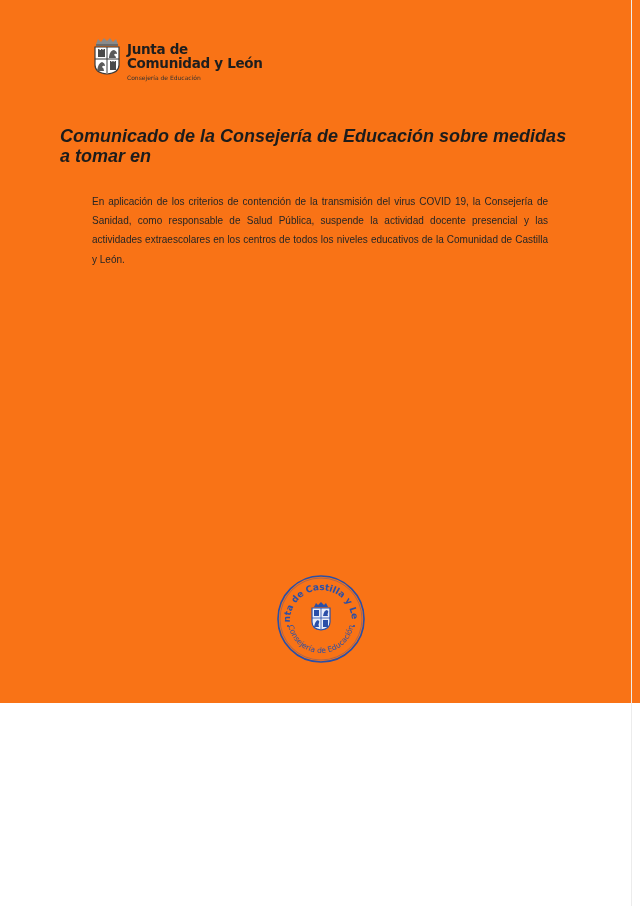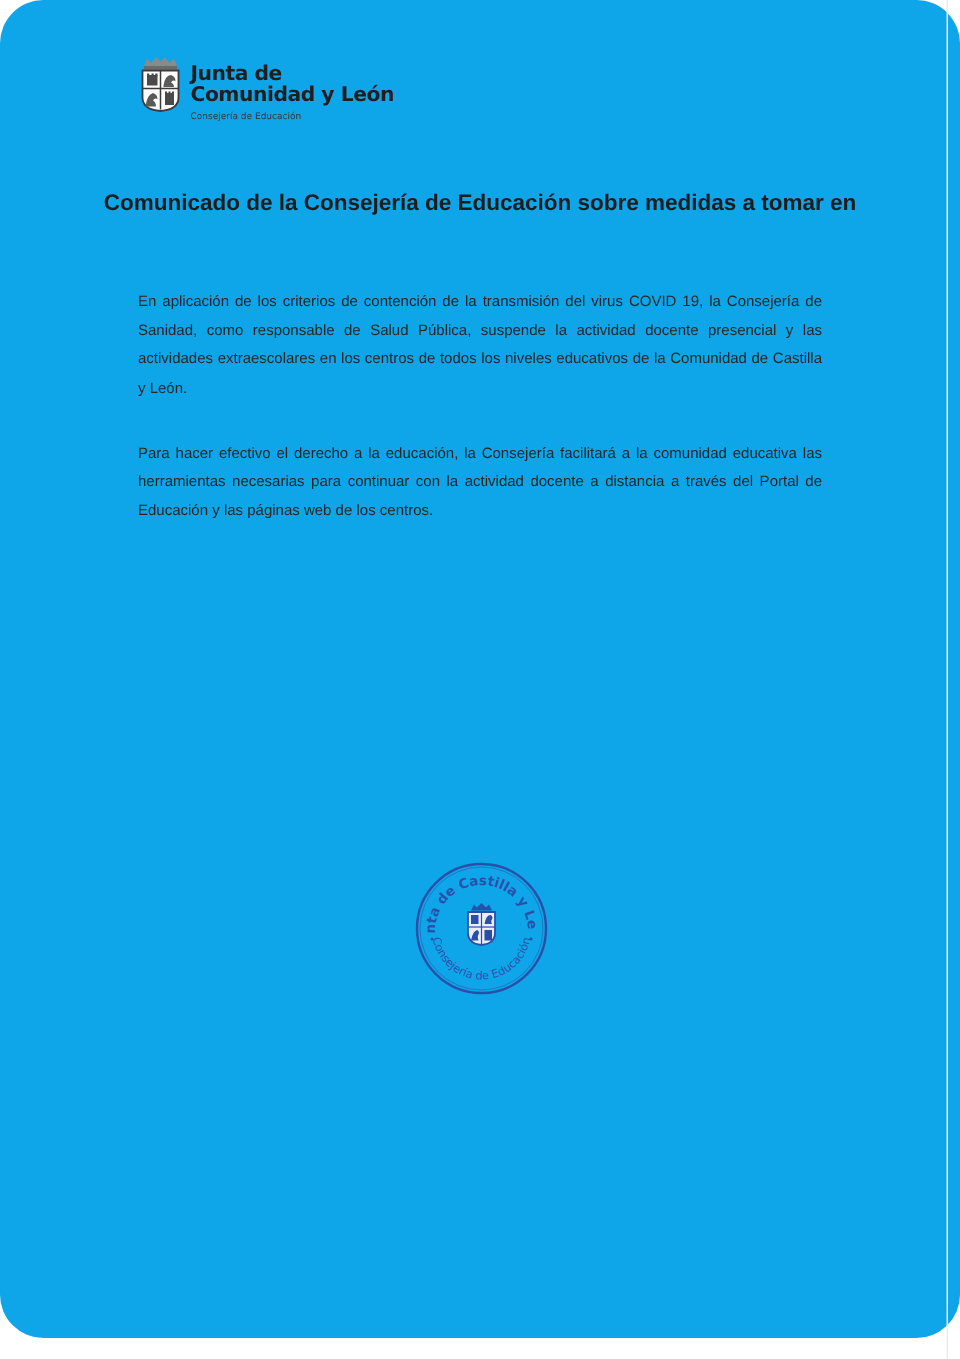--- a/index.html
+++ b/index.html
@@ -11,23 +11,22 @@
       width: 640px;
       height: 906px;
       position: relative;
       overflow: hidden;
       font-family: "Liberation Sans", "DejaVu Sans", sans-serif;
       color: #222222;
     }
     .page {
       position: absolute;
       left: 0; top: 0;
-      width: 640px; height: 892px;
-      background: #0ea5e9;
-      border-radius: 29px;
+      width: 640px; height: 703px;
+      background: #f97316;
     }
     .right-edge {
       position: absolute;
       right: 8px; top: 0;
       width: 1px; height: 906px;
       background: #ececec;
     }
     
     .logo {
       position: absolute;
@@ -62,25 +61,25 @@
       color: #333;
       margin-top: 4px;
       letter-spacing: 0px;
     }
     
     .title {
       position: absolute;
       left: 60px;
       width: 520px;
       top: 126px;
-      text-align: center;
       font-weight: bold;
-      font-size: 15px;
+      font-size: 18px;
       line-height: 20px;
       color: #1c1c1c;
+      font-style: italic;
     }
     
     .para {
       position: absolute;
       left: 92px;
       width: 456px;
       font-size: 10px;
       line-height: 19.2px;
       text-align: justify;
       color: #262626;
@@ -134,21 +133,20 @@
       <span class="logo-line2">Comunidad y León</span>
       <span class="logo-sub">Consejería de Educación</span>
     </div>
   </div>
 
   <div class="title">
     <div>Comunicado de la Consejería de Educación sobre medidas a tomar en</div>
   </div>
 
   <p class="para p1" style="margin:0">En aplicación de los criterios de contención de la transmisión del virus COVID 19, la Consejería de Sanidad, como responsable de Salud Pública, suspende la actividad docente presencial y las actividades extraescolares en los centros de todos los niveles educativos de la Comunidad de Castilla y León.</p>
-  <p class="para p2" style="margin:0">Para hacer efectivo el derecho a la educación, la Consejería facilitará a la comunidad educativa las herramientas necesarias para continuar con la actividad docente a distancia a través del Portal de Educación y las páginas web de los centros.</p>
 
   <div class="stamp">
     <svg width="90" height="90" viewBox="0 0 90 90">
       <defs>
         <path id="arcTop" d="M 14 47 A 31 31 0 0 1 76 47"></path>
         <path id="arcBottom" d="M 12 46 A 33 33 0 0 0 78 46"></path>
       </defs>
       <circle cx="45" cy="45" r="43" fill="none" stroke="#2a4fa8" stroke-width="1.6"></circle>
       <circle cx="45" cy="45" r="41" fill="none" stroke="#2a4fa8" stroke-width="0.6" opacity="0.6"></circle>
       <text font-family="DejaVu Sans, sans-serif" font-size="9" font-weight="bold" fill="#2a4fa8">

